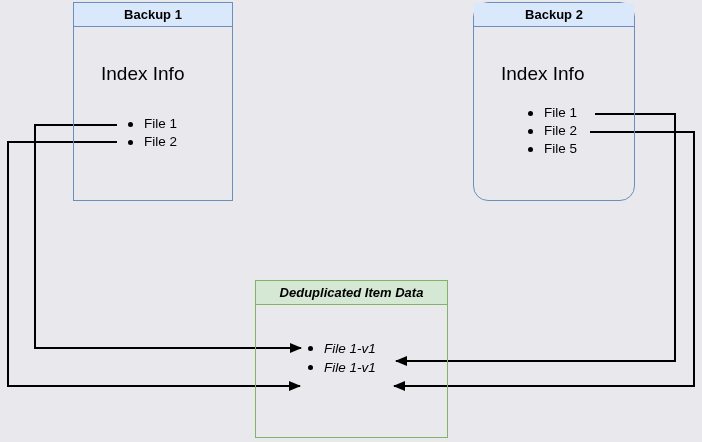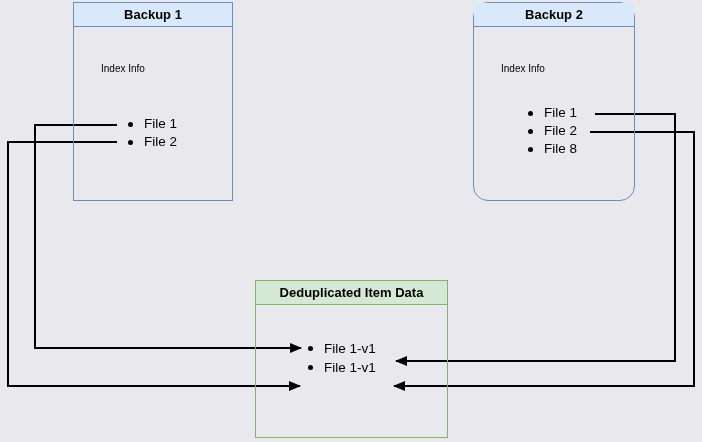--- a/index.html
+++ b/index.html
@@ -29,21 +29,21 @@
     font-size: 13px;
     border-bottom: 1px solid;
     white-space: nowrap;
     overflow: hidden;
   }
   .blue  .box-header { background: #dae8fc; border-color: #6c8ebf; }
   .green .box-header { background: #d5e8d4; border-color: #82b366; }
 
   .sublabel {
     position: absolute;
-    font-size: 10px;
+    font-size: 19px;
     white-space: nowrap;
   }
 
   ul.filelist {
     position: absolute;
     margin: 0; padding: 0;
     list-style: none;
     font-size: 13.5px;
   }
   ul.filelist li {
@@ -58,21 +58,21 @@
     position: absolute;
     left: 2px; top: 50%;
     margin-top: -2.5px;
     width: 5px; height: 5px;
     border-radius: 50%;
     background: #000;
   }
 
   #backup1 { left: 73px;  top: 2px;   width: 160px; height: 199px; }
   #backup2 { left: 473px; top: 2px;   width: 162px; height: 199px; border-radius: 15px; }
-  #dedup   { left: 255px; top: 280px; width: 193px; height: 158px; }
+  #dedup   { left: 255px; top: 280px; width: 193px; height: 158px; font-style: italic; }
 
   #backup1 .sublabel { left: 27px; top: 60px; }
   #backup2 .sublabel { left: 27px; top: 60px; }
 
   #backup1 ul.filelist { left: 52px; top: 112px; }
   #backup2 ul.filelist { left: 52px; top: 101px; }
   #dedup   ul.filelist { left: 50px; top: 58px;  }
 
   svg.connectors {
     position: absolute; left: 0; top: 0;
@@ -110,21 +110,21 @@
       <li>File 2</li>
     </ul>
   </div>
 
   <div class="box blue" id="backup2">
     <div class="box-header">Backup 2</div>
     <div class="sublabel">Index Info</div>
     <ul class="filelist">
       <li>File 1</li>
       <li>File 2</li>
-      <li>File 8</li>
+      <li>File 5</li>
     </ul>
   </div>
 
   <div class="box green" id="dedup">
     <div class="box-header">Deduplicated Item Data</div>
     <ul class="filelist wide">
       <li>File 1-v1</li>
       <li>File 1-v1</li>
     </ul>
   </div>

